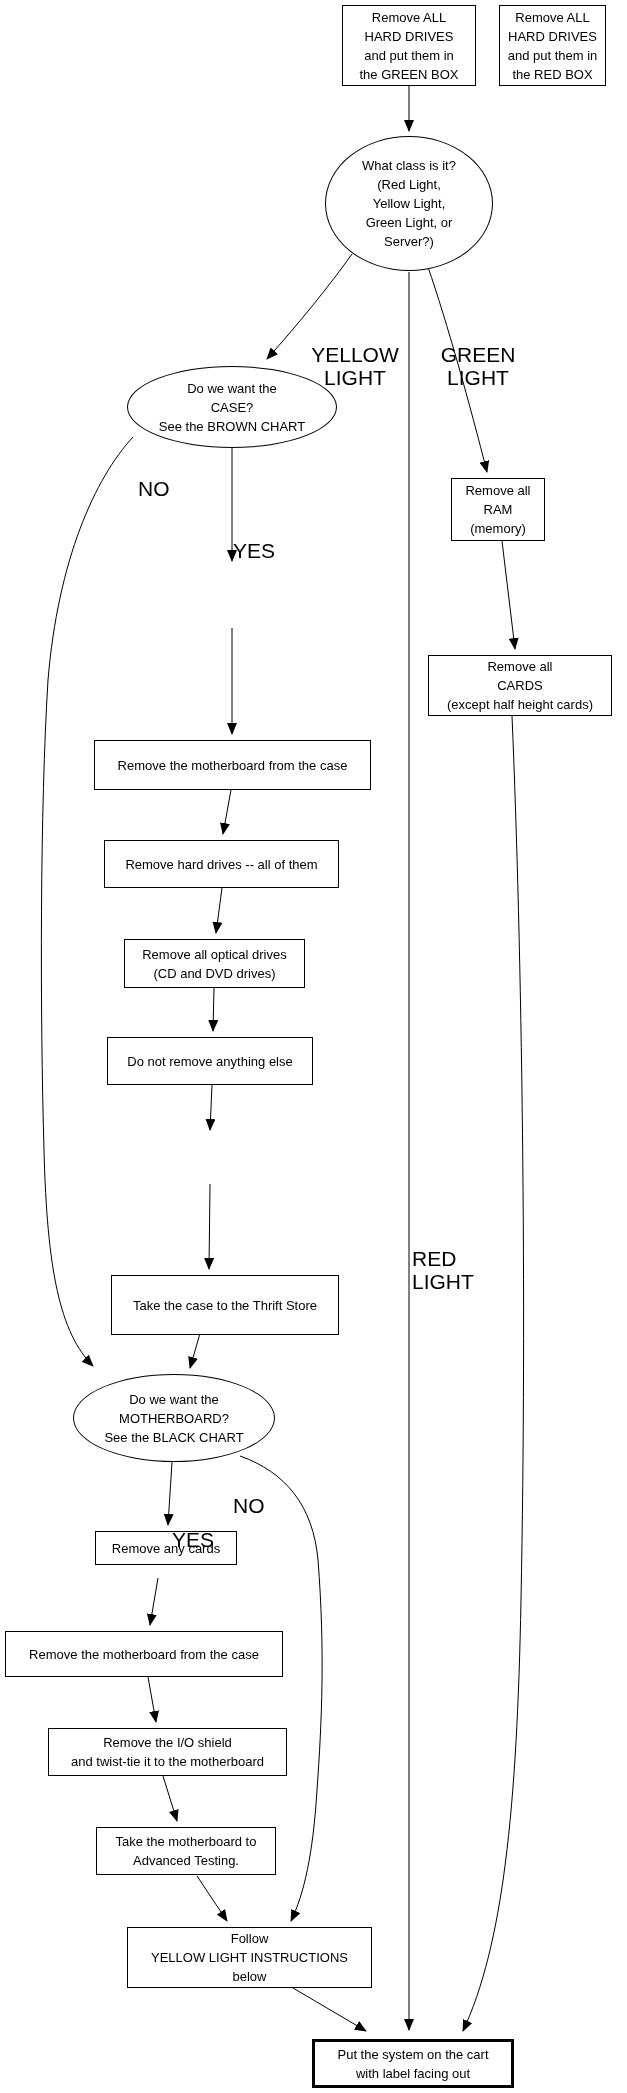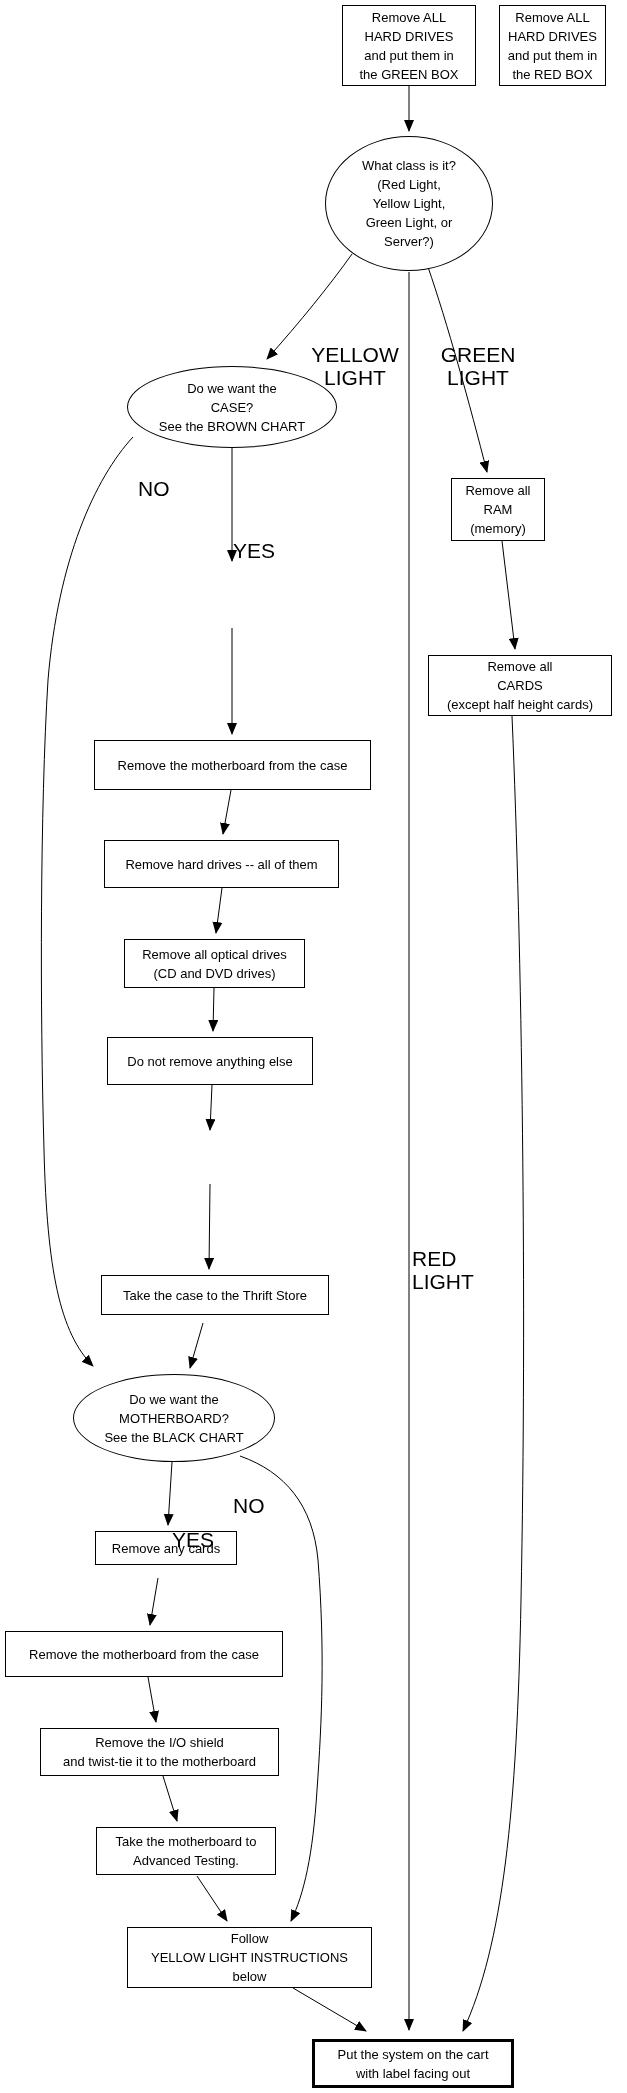--- a/index.html
+++ b/index.html
@@ -97,31 +97,31 @@
   <div class="node" style="left:94px;top:740px;width:277px;height:50px">Remove the motherboard from the case</div>
 
   <div class="node" style="left:104px;top:840px;width:235px;height:48px">Remove hard drives -- all of them</div>
 
   <div class="node" style="left:124px;top:939px;width:181px;height:49px">Remove all optical drives
 (CD and DVD drives)</div>
 
   <div class="node" style="left:107px;top:1037px;width:206px;height:48px">Do not remove anything else</div>
 
 
-  <div class="node" style="left:101px;top:1275px;width:228px;height:40px">Take the case to the Thrift Store</div>
+  <div class="node" style="left:111px;top:1275px;width:228px;height:60px">Take the case to the Thrift Store</div>
 
   <div class="node ellipse" style="left:73px;top:1374px;width:202px;height:88px">Do we want the
 MOTHERBOARD?
 See the BLACK CHART</div>
 
   <div class="node" style="left:95px;top:1531px;width:142px;height:34px">Remove any cards</div>
 
   <div class="node" style="left:5px;top:1631px;width:278px;height:46px">Remove the motherboard from the case</div>
 
-  <div class="node" style="left:40px;top:1728px;width:239px;height:48px">Remove the I/O shield
+  <div class="node" style="left:48px;top:1728px;width:239px;height:48px">Remove the I/O shield
 and twist-tie it to the motherboard</div>
 
   <div class="node" style="left:96px;top:1827px;width:180px;height:48px">Take the motherboard to
 Advanced Testing.</div>
 
   <div class="node" style="left:127px;top:1927px;width:245px;height:61px">Follow
 YELLOW LIGHT INSTRUCTIONS
 below</div>
 
   <div class="node" style="left:451px;top:478px;width:94px;height:63px">Remove all

